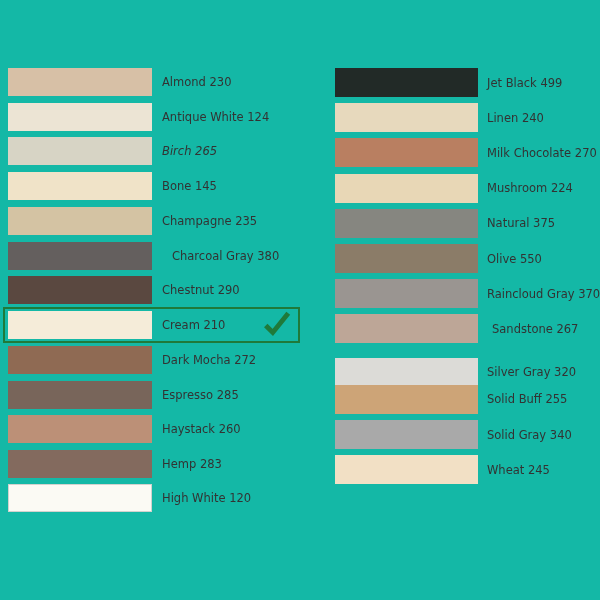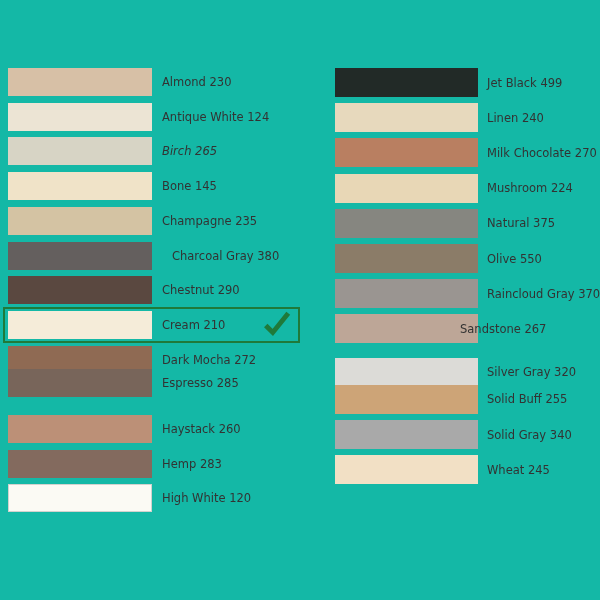--- a/index.html
+++ b/index.html
@@ -103,21 +103,21 @@
       <div class="selection-box" style="left: 3px; top: 306.9px; width: 297px; height: 36px; border-color: rgb(31, 122, 58);"></div>
       <div class="check-icon" style="left: 262px; top: 308.9px;">
         <svg viewBox="0 0 32 32" xmlns="http://www.w3.org/2000/svg">
           <path d="M4 17.5 L11.5 25 L28 4.5" fill="none" stroke="#1f7a3a" stroke-width="5.2" stroke-linecap="butt" stroke-linejoin="miter"></path>
         </svg>
       </div>
       <div class="swatch-row" style="top: 345.6px; height: 28px; width: 600px;">
         <div class="swatch-chip" style="left: 8px; width: 144px; height: 28px; background: rgb(143, 106, 83);"></div>
         <span class="swatch-label" style="left: 162px; top: 8px;">Dark Mocha 272</span>
       </div>
-      <div class="swatch-row" style="top: 369px; height: 28px; width: 556px;">
+      <div class="swatch-row" style="top: 381px; height: 28px; width: 556px;">
         <div class="swatch-chip" style="left: 8px; width: 144px; height: 28px; background: rgb(120, 101, 90);"></div>
         <span class="swatch-label" style="left: 162px; top: 8px;">Espresso 285</span>
       </div>
       <div class="swatch-row" style="top: 415px; height: 28px; width: 600px;">
         <div class="swatch-chip" style="left: 8px; width: 144px; height: 28px; background: rgb(188, 144, 119);"></div>
         <span class="swatch-label" style="left: 162px; top: 8px;">Haystack 260</span>
       </div>
       <div class="swatch-row" style="top: 449.7px; height: 28px; width: 600px;">
         <div class="swatch-chip" style="left: 8px; width: 144px; height: 28px; background: rgb(131, 106, 94);"></div>
         <span class="swatch-label" style="left: 162px; top: 8px;">Hemp 283</span>
@@ -151,21 +151,21 @@
       <div class="swatch-row" style="top: 244px; height: 29px; width: 600px;">
         <div class="swatch-chip" style="left: 335px; width: 143px; height: 29px; background: rgb(139, 124, 104);"></div>
         <span class="swatch-label" style="left: 487px; top: 8.5px;">Olive 550</span>
       </div>
       <div class="swatch-row" style="top: 279.2px; height: 29px; width: 600px;">
         <div class="swatch-chip" style="left: 335px; width: 143px; height: 29px; background: rgb(154, 149, 145);"></div>
         <span class="swatch-label" style="left: 487px; top: 8.5px;">Raincloud Gray 370</span>
       </div>
       <div class="swatch-row" style="top: 314.4px; height: 29px; width: 600px;">
         <div class="swatch-chip" style="left: 335px; width: 143px; height: 29px; background: rgb(189, 166, 151);"></div>
-        <span class="swatch-label" style="left: 460px; top: 8.5px; text-align: center;">Sandstone 267</span>
+        <span class="swatch-label" style="left: 492px; top: 8.5px; text-align: center;">Sandstone 267</span>
       </div>
       <div class="swatch-row" style="top: 349.6px; height: 29px; width: 600px; margin-top: 8px;">
         <div class="swatch-chip" style="left: 335px; width: 143px; height: 29px; background: rgb(220, 219, 215);"></div>
         <span class="swatch-label" style="left: 487px; top: 8.5px;">Silver Gray 320</span>
       </div>
       <div class="swatch-row" style="top: 384.8px; height: 29px; width: 600px;">
         <div class="swatch-chip" style="left: 335px; width: 143px; height: 29px; background: rgb(205, 164, 119);"></div>
         <span class="swatch-label" style="left: 487px; top: 8.5px;">Solid Buff 255</span>
       </div>
       <div class="swatch-row" style="top: 420px; height: 29px; width: 600px;">

